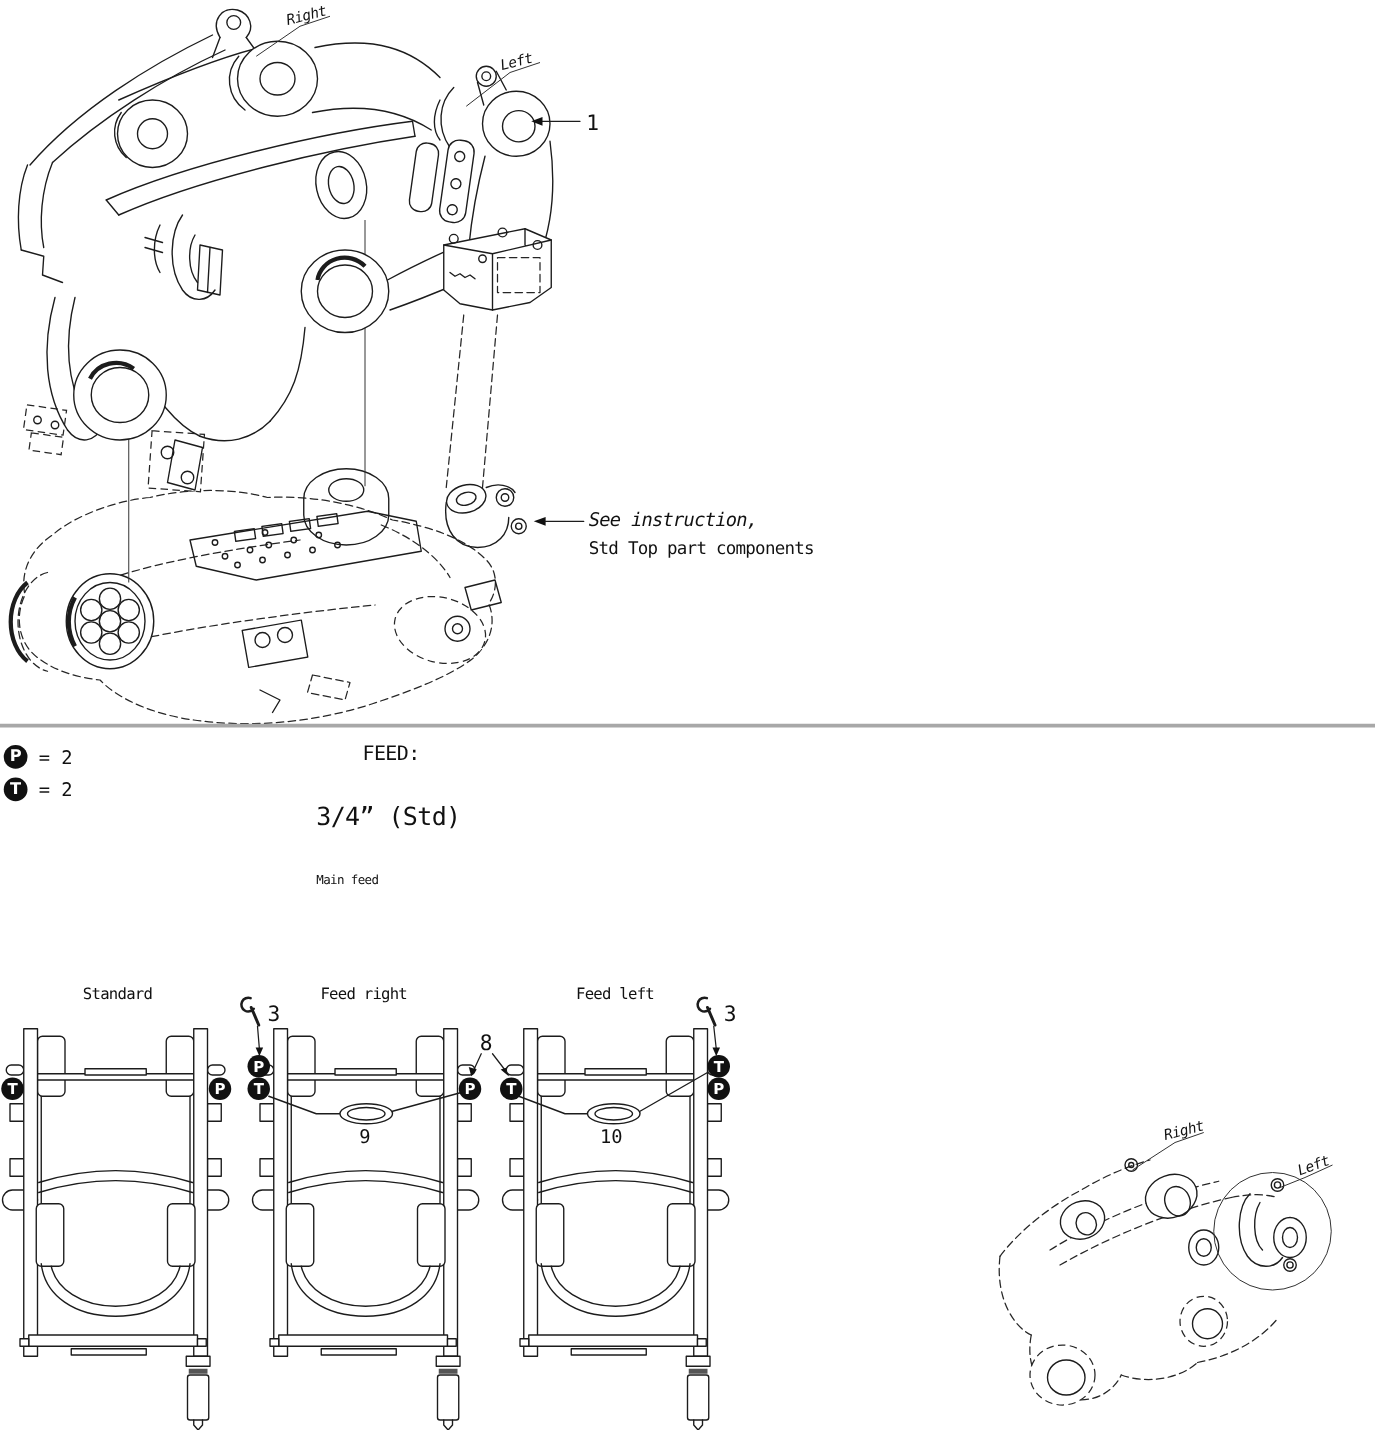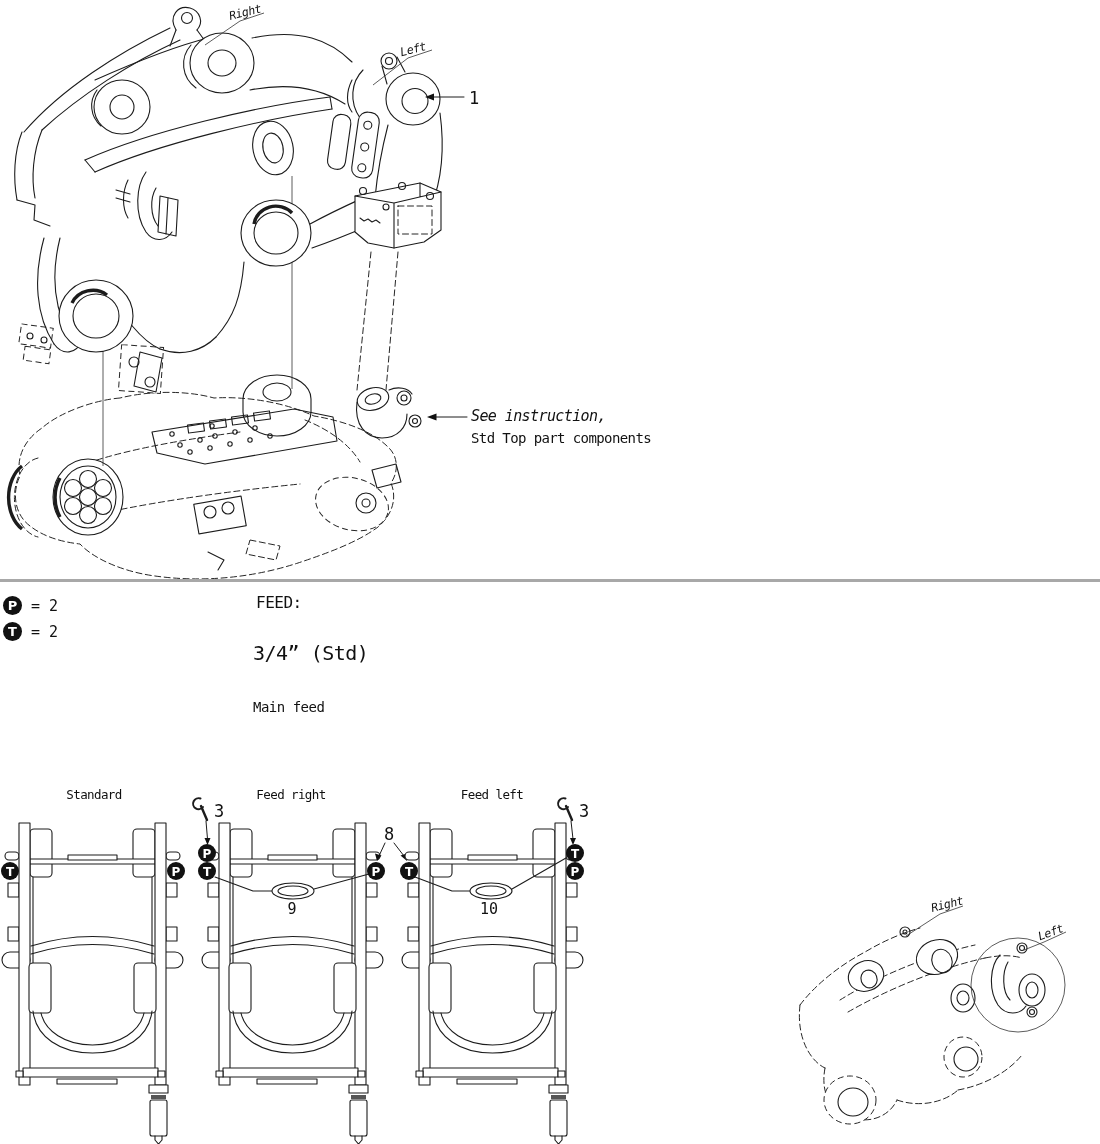--- a/index.html
+++ b/index.html
@@ -5,23 +5,23 @@
   html,body{margin:0;padding:0;background:#fff;}
   .canvas{position:relative;width:1100px;height:1144px;background:#fff;overflow:hidden;
           font-family:"DejaVu Sans Mono","Liberation Mono",monospace;color:#111;}
   svg{position:absolute;overflow:visible;}
   .divider{position:absolute;left:0;top:579px;width:1100px;height:3px;background:#a8a8a8;}
   .legend-row{position:absolute;display:flex;align-items:center;gap:9px;font-size:15px;}
   .pt-badge{display:inline-flex;width:19px;height:19px;border-radius:50%;background:#111;color:#fff;
             font-weight:bold;font-size:13px;align-items:center;justify-content:center;
             font-family:"DejaVu Sans","Liberation Sans",sans-serif;}
   .abs{position:absolute;}
-  .feed-heading{left:256px;top:593px;font-size:16px;letter-spacing:-.5px;}
+  .feed-heading{left:290px;top:593px;font-size:16px;letter-spacing:-.5px;}
   .feed-size{left:253px;top:641px;font-size:20px;letter-spacing:-.5px;}
-  .feed-name{left:253px;top:699px;font-size:14px;letter-spacing:-.5px;}
+  .feed-name{left:253px;top:699px;font-size:10px;letter-spacing:-.5px;}
   text{fill:#111;font-family:"DejaVu Sans Mono","Liberation Mono",monospace;}
   .t-title{font-size:12.5px;letter-spacing:-.6px;}
   .t-callout{font-size:17px;}
   .t-fit{font-size:15px;}
   .t-marker{font-size:12px;font-weight:bold;fill:#fff;font-family:"DejaVu Sans","Liberation Sans",sans-serif;}
   .t-ital{font-style:italic;font-size:11.5px;letter-spacing:-.4px;}
   .t-note-i{font-style:italic;font-size:15px;letter-spacing:-.6px;}
   .t-note{font-size:14px;letter-spacing:-.6px;}
   .ln{stroke:#1c1c1c;stroke-width:1.1;fill:none;stroke-linecap:round;stroke-linejoin:round;}
   .lnw{stroke:#1c1c1c;stroke-width:1.1;fill:#fff;stroke-linejoin:round;}

